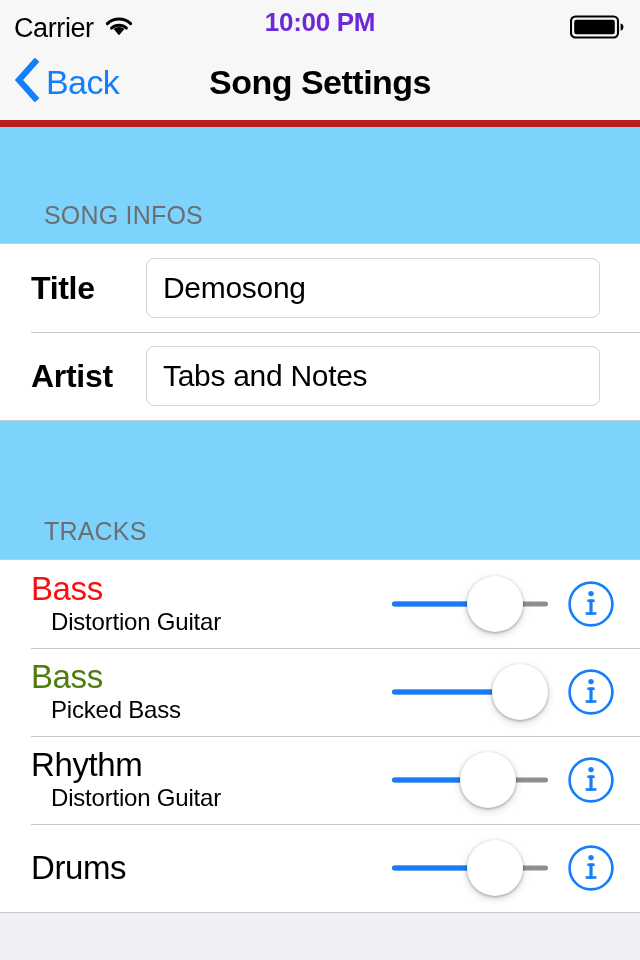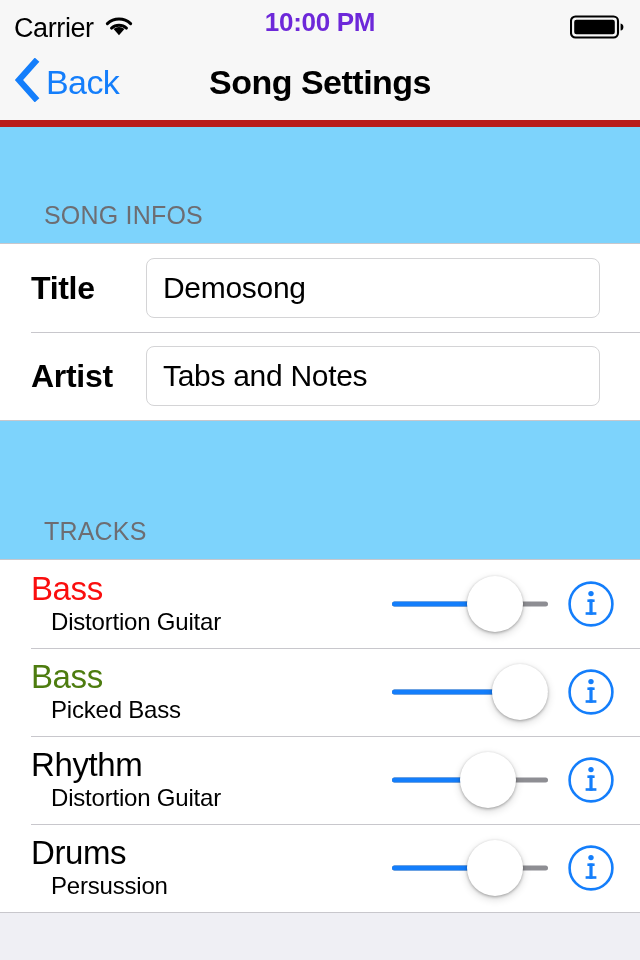--- a/index.html
+++ b/index.html
@@ -277,21 +277,20 @@
             <circle cx="25" cy="25" r="21.4" fill="none" stroke="#147EFB" stroke-width="2.6"></circle>
             <circle cx="25" cy="14.6" r="2.7" fill="#147EFB"></circle>
             <rect x="21.4" y="20.4" width="7.2" height="2.6" fill="#147EFB"></rect>
             <rect x="23.4" y="20.4" width="3.2" height="15.4" fill="#147EFB"></rect>
             <rect x="19.6" y="33.2" width="10.8" height="2.6" fill="#147EFB"></rect>
           </svg></div>
       </div>
       <div class="track-row">
         <div class="track-texts">
           <div class="track-name" style="color: rgb(0, 0, 0);">Drums</div>
-          <div class="track-instr">Persussion</div>
         </div>
         <div class="slider">
           <div class="slider-track" style="background: rgb(142, 142, 147);"></div>
           <div class="slider-fill" style="width: 103px; background: rgb(20, 126, 251);"></div>
           <div class="slider-thumb" style="left: 103px;"></div>
         </div>
         <div class="info-btn"><svg width="50" height="50" viewBox="0 0 50 50">
             <circle cx="25" cy="25" r="21.4" fill="none" stroke="#147EFB" stroke-width="2.6"></circle>
             <circle cx="25" cy="14.6" r="2.7" fill="#147EFB"></circle>
             <rect x="21.4" y="20.4" width="7.2" height="2.6" fill="#147EFB"></rect>

